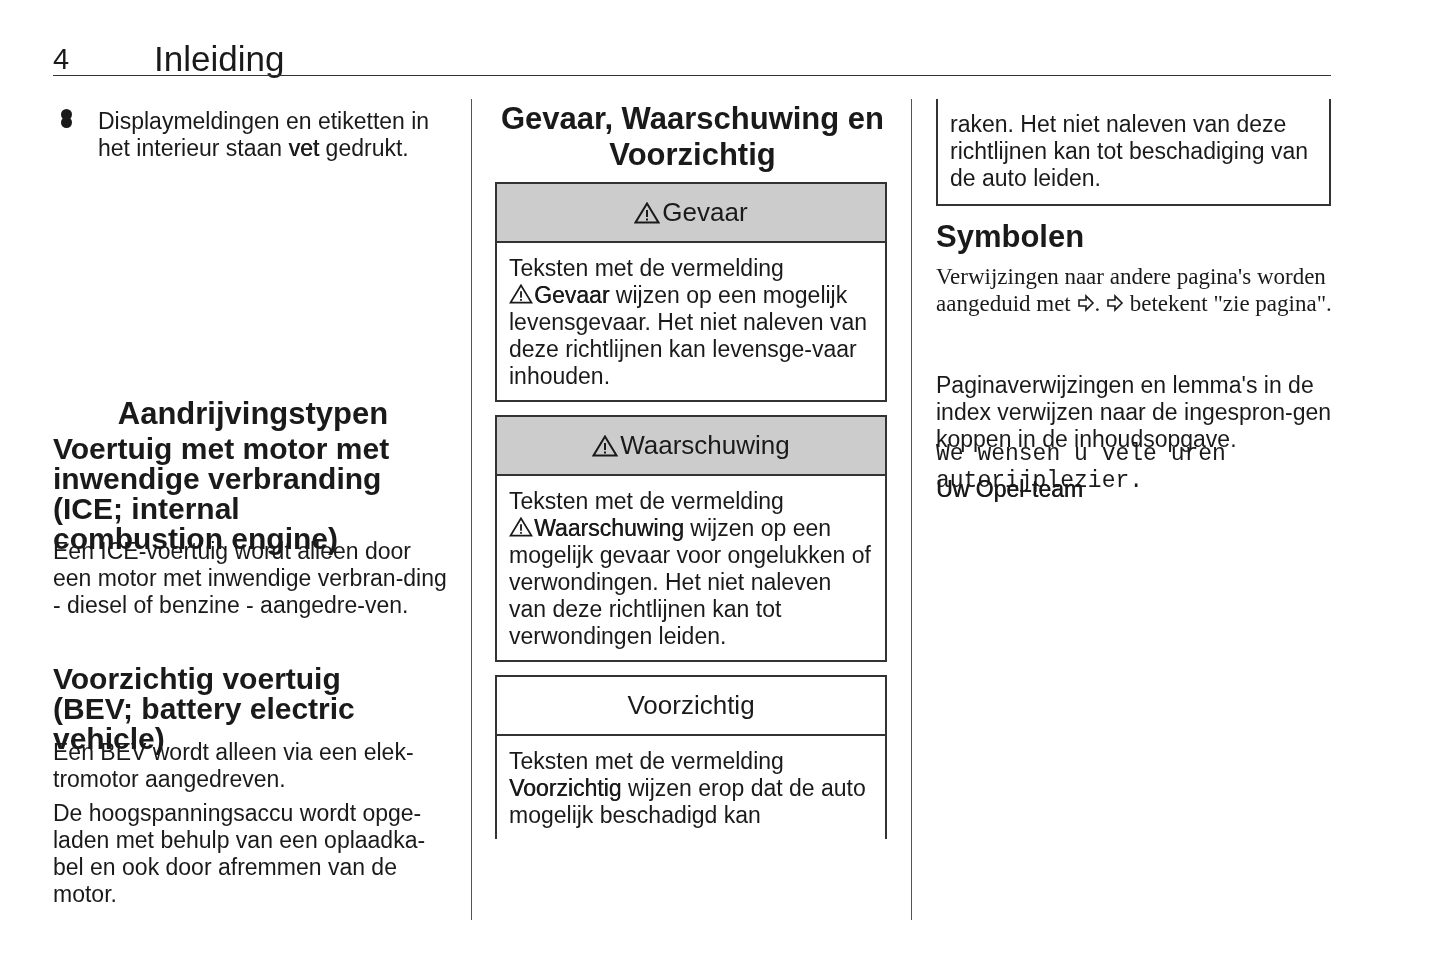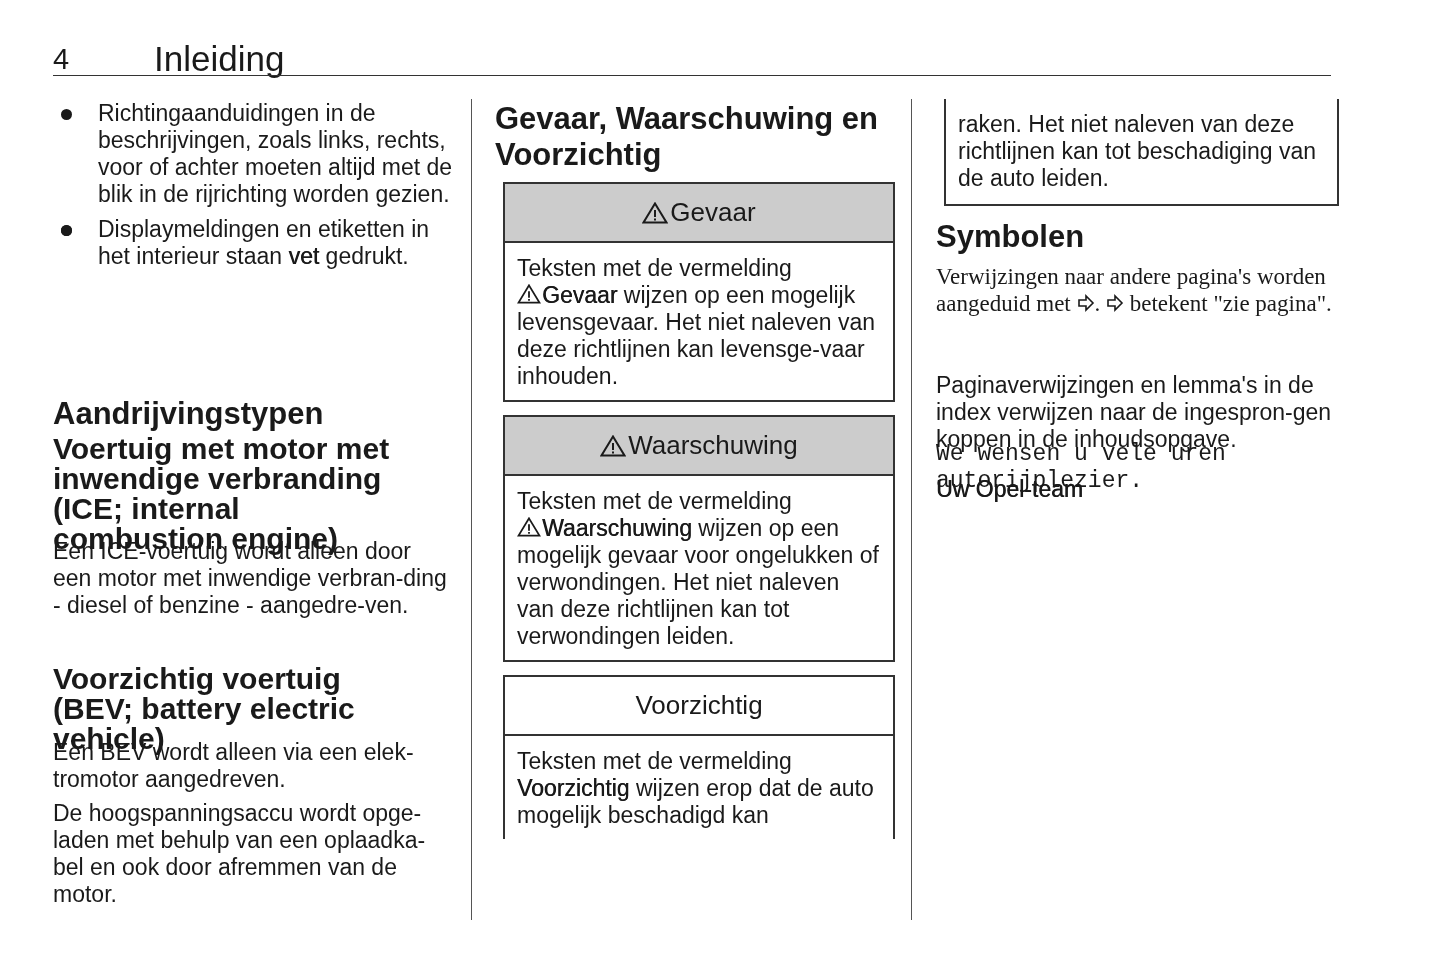--- a/index.html
+++ b/index.html
@@ -15,26 +15,26 @@
     .col1 { left: 53px; width: 400px; }
     .col2 { left: 495px; width: 395px; }
     .col3 { left: 936px; width: 400px; }
 
     .body-text { font-size: 23px; line-height: 27px; margin: 0; }
     .bullets { position: absolute; left: 0; top: 100px; width: 400px; margin: 0; padding: 0; list-style: none; }
     .bullets li { position: relative; padding-left: 45px; font-size: 23px; line-height: 27px; margin-bottom: 8px; }
     .bullets .dot { position: absolute; left: 8px; top: 9px; width: 11px; height: 11px; border-radius: 50%; background: #1a1a1a; }
     .bold { font-weight: normal; text-shadow: 0.4px 0 0 #1a1a1a; }
 
-    .h1 { font-size: 31px; line-height: 36px; margin: 0; }
+    .h1 { font-size: 31px; line-height: 36px; margin: 0; text-align: center; }
     .h2 { font-size: 30px; line-height: 30px; margin: 0; }
 
     .abs { position: absolute; }
 
-    .box { position: absolute; left: 0; width: 392px; border: 2px solid #333; box-sizing: border-box; background: #fff; margin-left: 8px; }
+    .box { position: absolute; left: 0; width: 392px; border: 2px solid #333; box-sizing: border-box; background: #fff; }
     .box-head { height: 57px; border-bottom: 2px solid #333; display: flex; align-items: center; justify-content: center; font-size: 26px; }
     .box-head.gray { background: #cccccc; }
     .box-body { padding: 12px 12px 10px 12px; font-size: 23px; line-height: 27px; }
     .warn-icon { display: inline-block; width: 26px; height: 22px; vertical-align: -1px; margin-right: 2px; }
     .warn-icon-sm { display: inline-block; width: 24px; height: 20px; vertical-align: -1px; margin-right: 1px; }
     .box.open-bottom { border-bottom: none; }
     .box.open-top { border-top: none; }
     .arrow-icon { display: inline-block; width: 18px; height: 18px; vertical-align: -1px; }
   </style>
 </head>
@@ -42,24 +42,20 @@
 
 <div class="page-num">4</div>
 <div class="page-title">Inleiding</div>
 <div class="header-rule"></div>
 
 <div class="col-divider" style="left:471px"></div>
 <div class="col-divider" style="left:911px"></div>
 
 <div class="col col1">
   <ul class="bullets">
-    <li>
-      <span class="dot"></span>
-      <span>Richtingaanduidingen in de beschrijvingen, zoals links, rechts, voor of achter moeten altijd met de blik in de rijrichting worden gezien.</span>
-    </li>
     <li>
       <span class="dot"></span>
     </li>
     <li>
       <span class="dot"></span>
       <span>Displaymeldingen en etiketten in het interieur staan </span><span class="bold">vet</span><span> gedrukt.</span>
     </li>
   </ul>
 
   <h1 class="h1 abs" style="top:396px; left:0; width:400px;">Aandrijvingstypen</h1>

